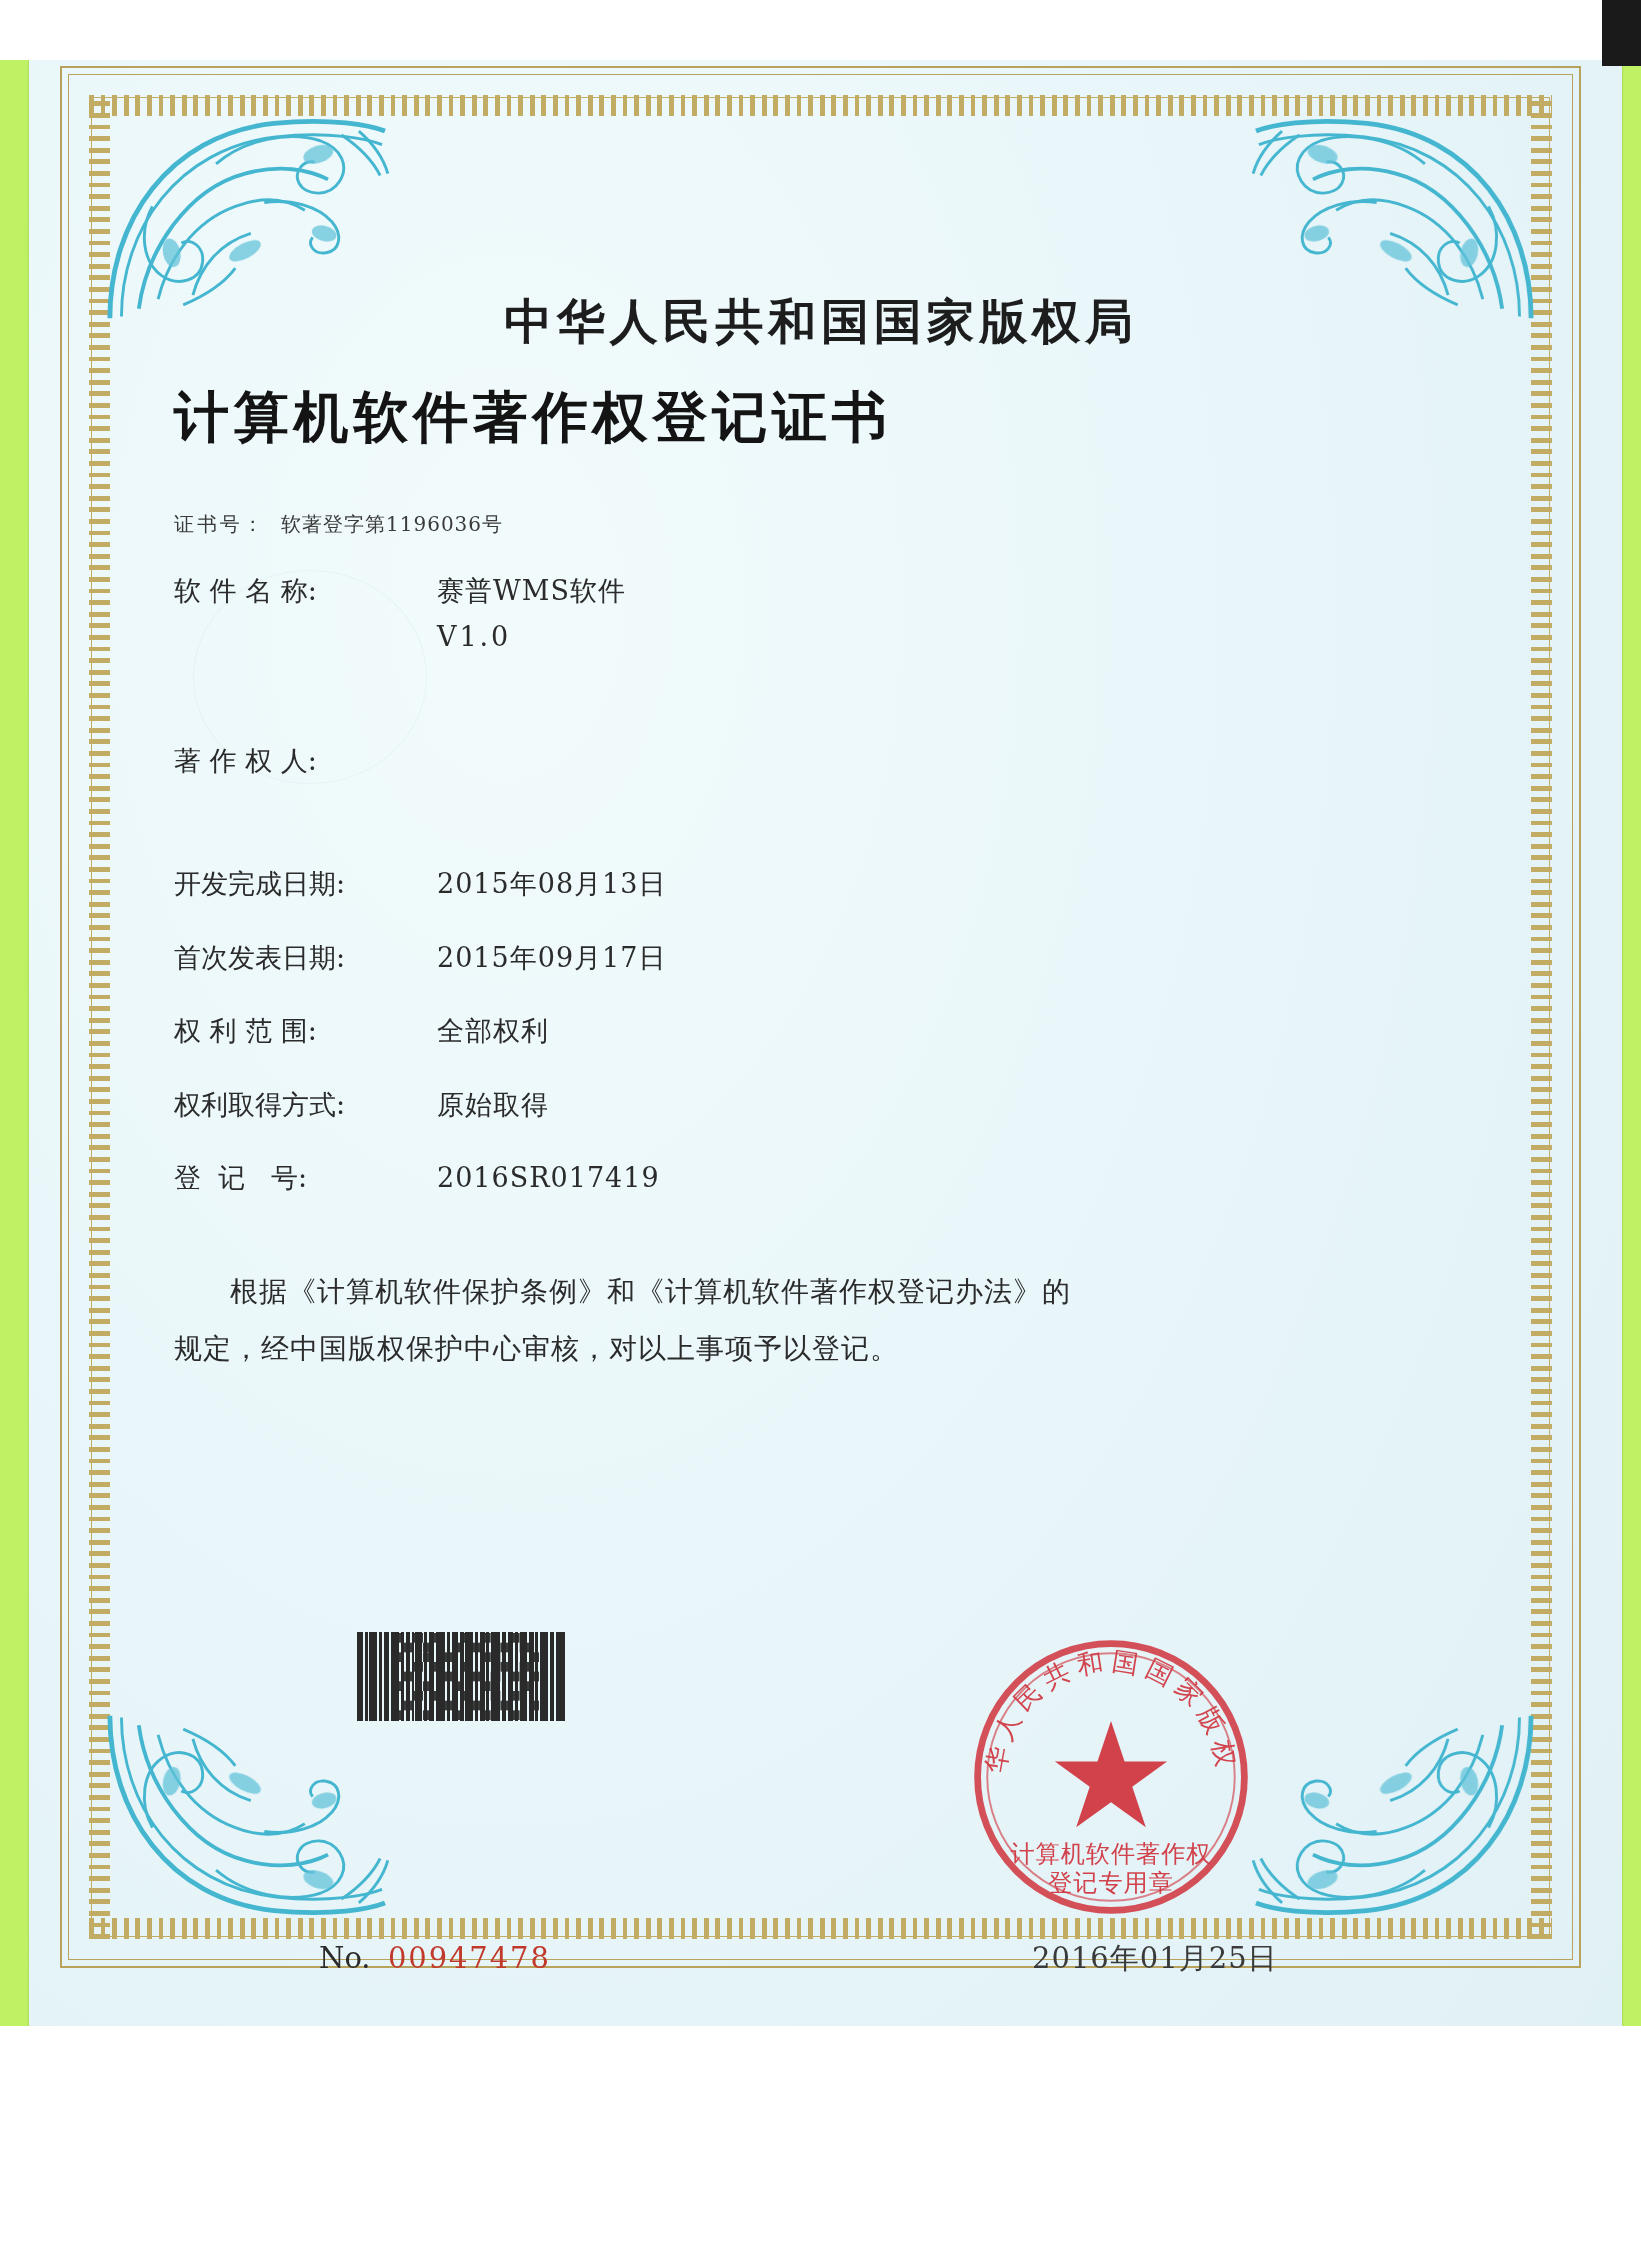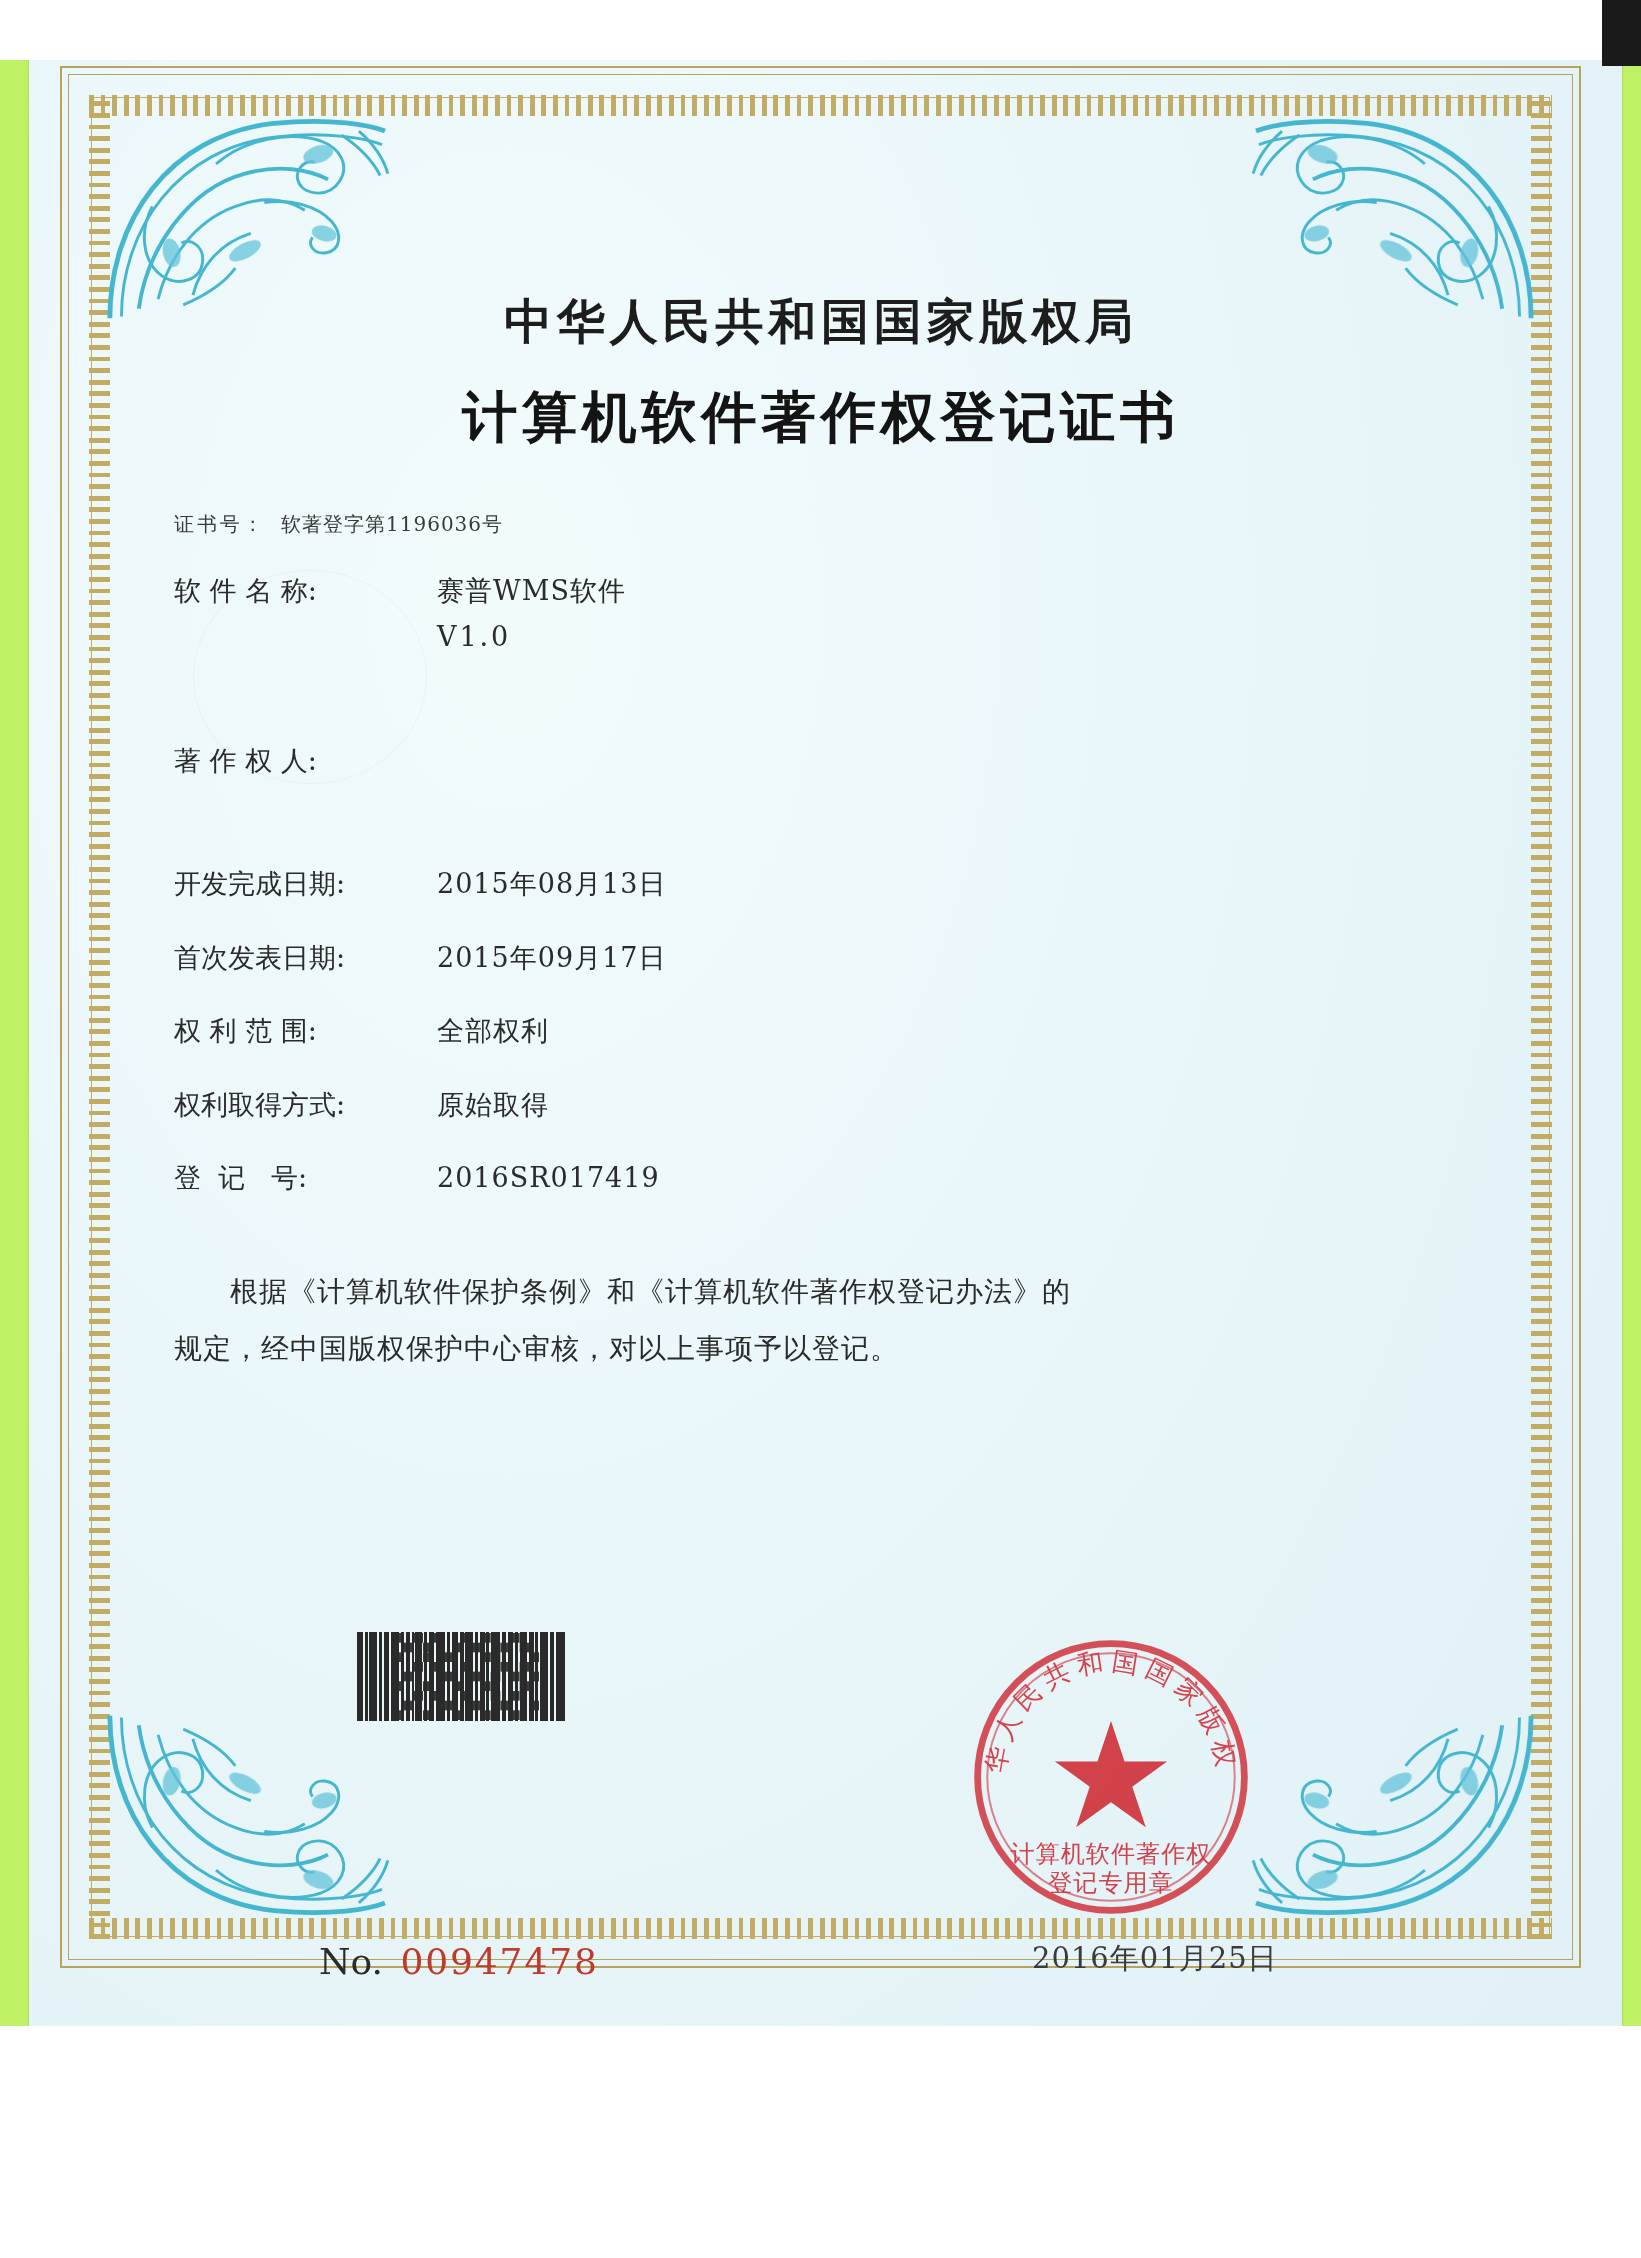--- a/index.html
+++ b/index.html
@@ -103,21 +103,21 @@
 
   .title-main {
     text-align: center;
     font-size: 48px;
     letter-spacing: 4.8px;
     font-weight: 700;
     color: #1d1d1d;
     font-family: "DejaVu Serif", serif;
   }
   .title-sub {
-    text-align: center;
+    text-align: left;
     font-size: 55px;
     letter-spacing: 4.8px;
     font-weight: 700;
     margin-top: 27px;
     color: #141414;
     font-family: "DejaVu Serif", serif;
   }
 
   .cert-no-row {
     margin-top: 56px;
@@ -191,21 +191,21 @@
     width: 290px;
     height: 290px;
   }
   .seal svg { width: 100%; height: 100%; }
 
   
   .footer-no {
     position: absolute;
     left: 319px;
     top: 1941px;
-    font-size: 36px;
+    font-size: 29px;
     color: #2b2b2b;
     font-family: "DejaVu Serif", serif;
   }
   .footer-no .num {
     color: #c0392b;
     margin-left: 17.4px;
     letter-spacing: 1.9px;
   }
   .footer-date {
     position: absolute;

